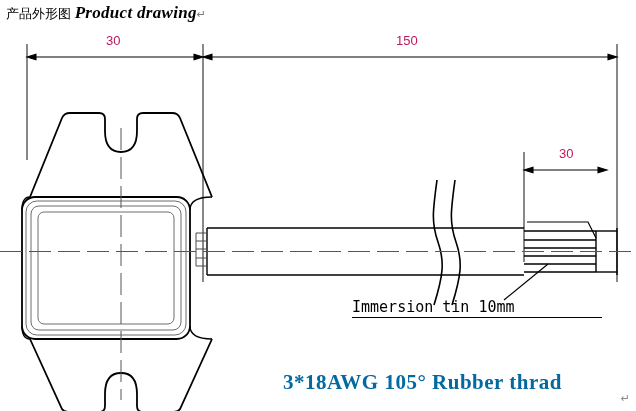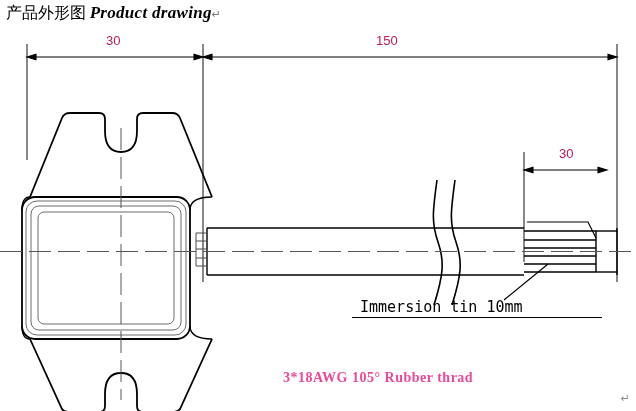--- a/index.html
+++ b/index.html
@@ -25,21 +25,21 @@
   .title-block {
     position: absolute;
     left: 6px;
     top: 4px;
     font-size: 13px;
     line-height: 18px;
     white-space: nowrap;
   }
   .title-cn {
     font-family: "DejaVu Sans", sans-serif;
-    font-size: 16px;
+    font-size: 13px;
   }
   .title-en {
     font-family: "Liberation Serif", serif;
     font-style: italic;
     font-weight: bold;
     font-size: 17px;
     letter-spacing: 0.3px;
   }
   .pilcrow {
     color: #7a7a7a;
@@ -63,23 +63,23 @@
   }
   .note-underline {
     position: absolute;
     background: #000000;
     height: 1px;
   }
   .bottom-note {
     position: absolute;
     font-family: "Liberation Serif", serif;
     font-weight: bold;
-    font-size: 14px;
+    font-size: 21px;
     letter-spacing: 0.5px;
-    color: #ec4899;
+    color: #0369a1;
     white-space: nowrap;
   }
   .corner-pilcrow {
     position: absolute;
     right: 6px;
     bottom: 6px;
     color: #8a8a8a;
     font-size: 11px;
     font-family: "DejaVu Sans", sans-serif;
   }
@@ -212,22 +212,22 @@
 
 </svg>
 
 <div class="title-block">
   <span class="title-cn">产品外形图</span>
   <span class="title-en">Product drawing</span><span class="pilcrow">↵</span>
 </div>
 
 <div class="dim-text" style="left:106px; top:33px;">30</div>
 
-<div class="dim-text" style="left:376px; top:33px;">150</div>
+<div class="dim-text" style="left:396px; top:33px;">150</div>
 
 <div class="dim-text" style="left:559px; top:146px;">30</div>
 
-<div class="note-text" style="left:352px; top:298px;margin-left:8px;">Immersion tin 10mm</div>
+<div class="note-text" style="left:352px; top:298px;">Immersion tin 10mm</div>
 <div class="note-underline" style="left:352px; top:317px; width:250px;"></div>
 
 <div class="bottom-note" style="left:283px; top:370px;">3*18AWG 105°  Rubber thrad</div>
 
 <div class="corner-pilcrow">↵</div>
 
 </body></html>

